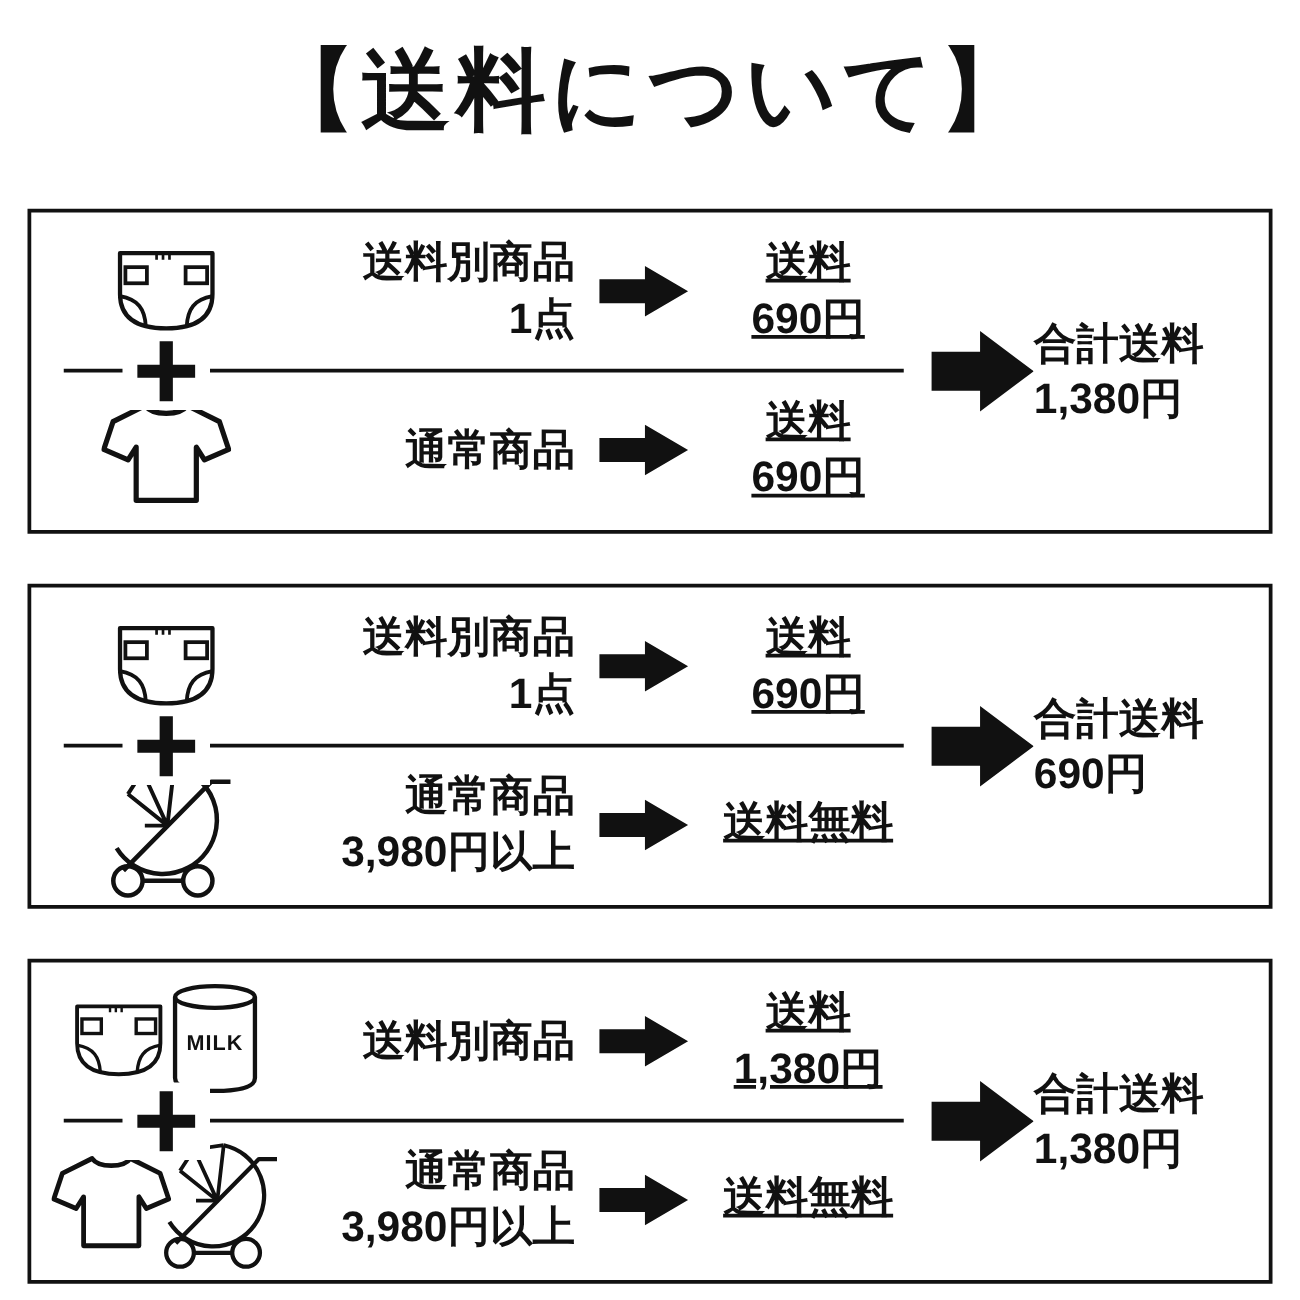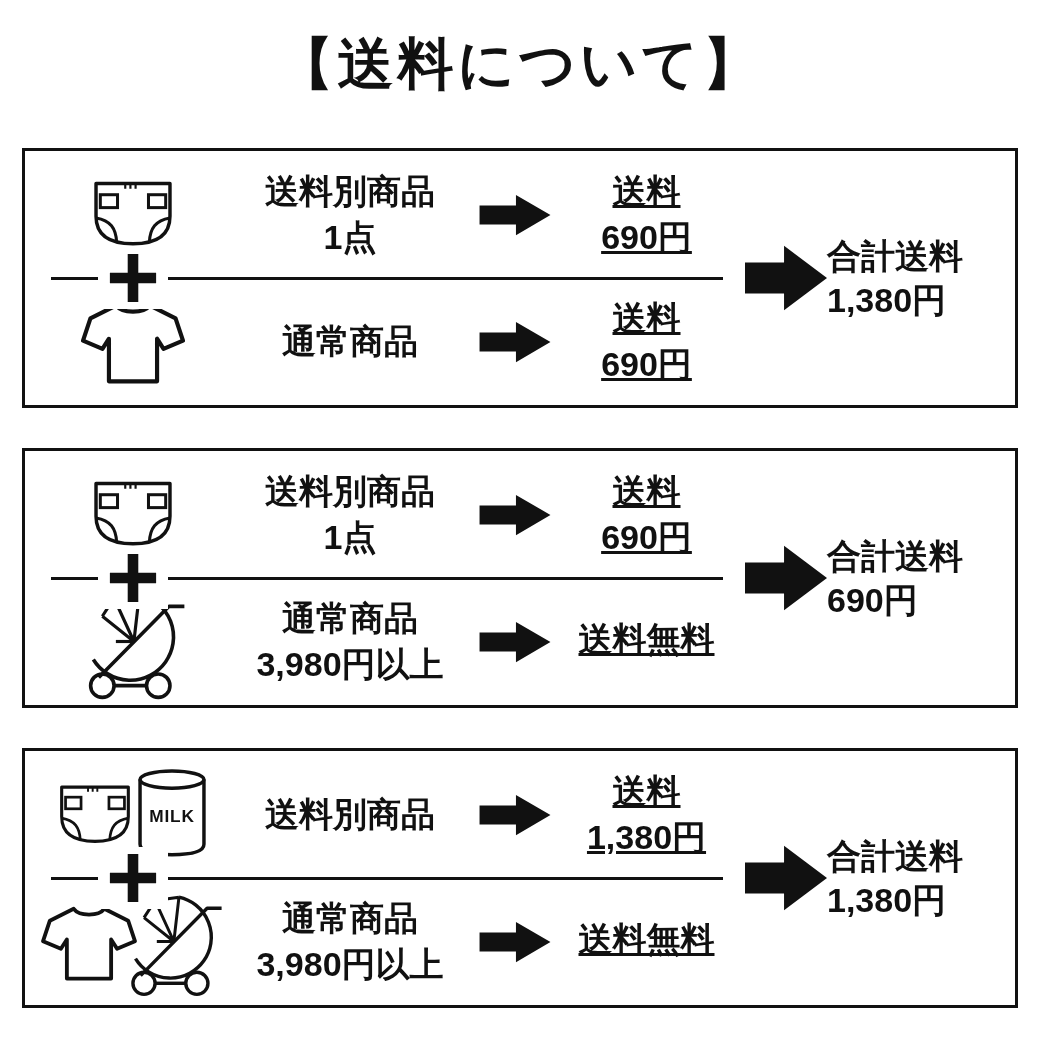--- a/index.html
+++ b/index.html
@@ -2,34 +2,34 @@
 <html><head>
 <meta charset="utf-8">
 <style>
   html,body{margin:0;padding:0;}
   body{
     width:1040px;height:1040px;background:#ffffff;color:#111111;
     font-family:"Liberation Sans","DejaVu Sans",sans-serif;font-weight:bold;
     overflow:hidden;
   }
   .title{
-    text-align:center;font-size:56px;letter-spacing:4px;
+    text-align:center;font-size:72px;letter-spacing:4px;
     margin:32px 0 0;line-height:1.15;
   }
   .boxes{display:flex;flex-direction:column;gap:40px;margin:52px 22px 0;}
   .box{
     height:260px;border:3px solid #111111;box-sizing:border-box;
     display:flex;background:#ffffff;
   }
   .combo{flex:1 1 auto;position:relative;display:flex;flex-direction:column;min-width:0;}
   .row{flex:1 1 0;display:flex;align-items:center;}
   .icon-cell{width:215px;display:flex;align-items:center;justify-content:center;flex-shrink:0;}
   .icon-pair{display:flex;align-items:center;}
   .icon-pair .overlap{margin-left:-16px;}
-  .label-cell{width:220px;flex-shrink:0;text-align:center;font-size:34px;line-height:1.22;white-space:nowrap;}
+  .label-cell{width:220px;flex-shrink:0;text-align:right;font-size:34px;line-height:1.22;white-space:nowrap;}
   .arrow-cell{width:110px;flex-shrink:0;display:flex;align-items:center;justify-content:center;}
   .result-cell{flex:1 1 auto;text-align:center;font-size:34px;line-height:1.22;white-space:nowrap;text-decoration:underline;}
   .divider{position:absolute;left:26px;right:0;top:50%;height:3px;margin-top:-1.5px;background:#111111;}
   .plus-wrap{
     position:absolute;left:108px;top:50%;transform:translate(-50%,-50%);
     background:#ffffff;padding:5px 9px;z-index:1;line-height:0;
   }
   .total{width:292px;flex-shrink:0;display:flex;align-items:center;}
   .total .big-arrow{margin-left:22px;flex-shrink:0;}
   .total-text{flex:1 1 auto;text-align:left;font-size:34px;line-height:1.3;white-space:nowrap;}

